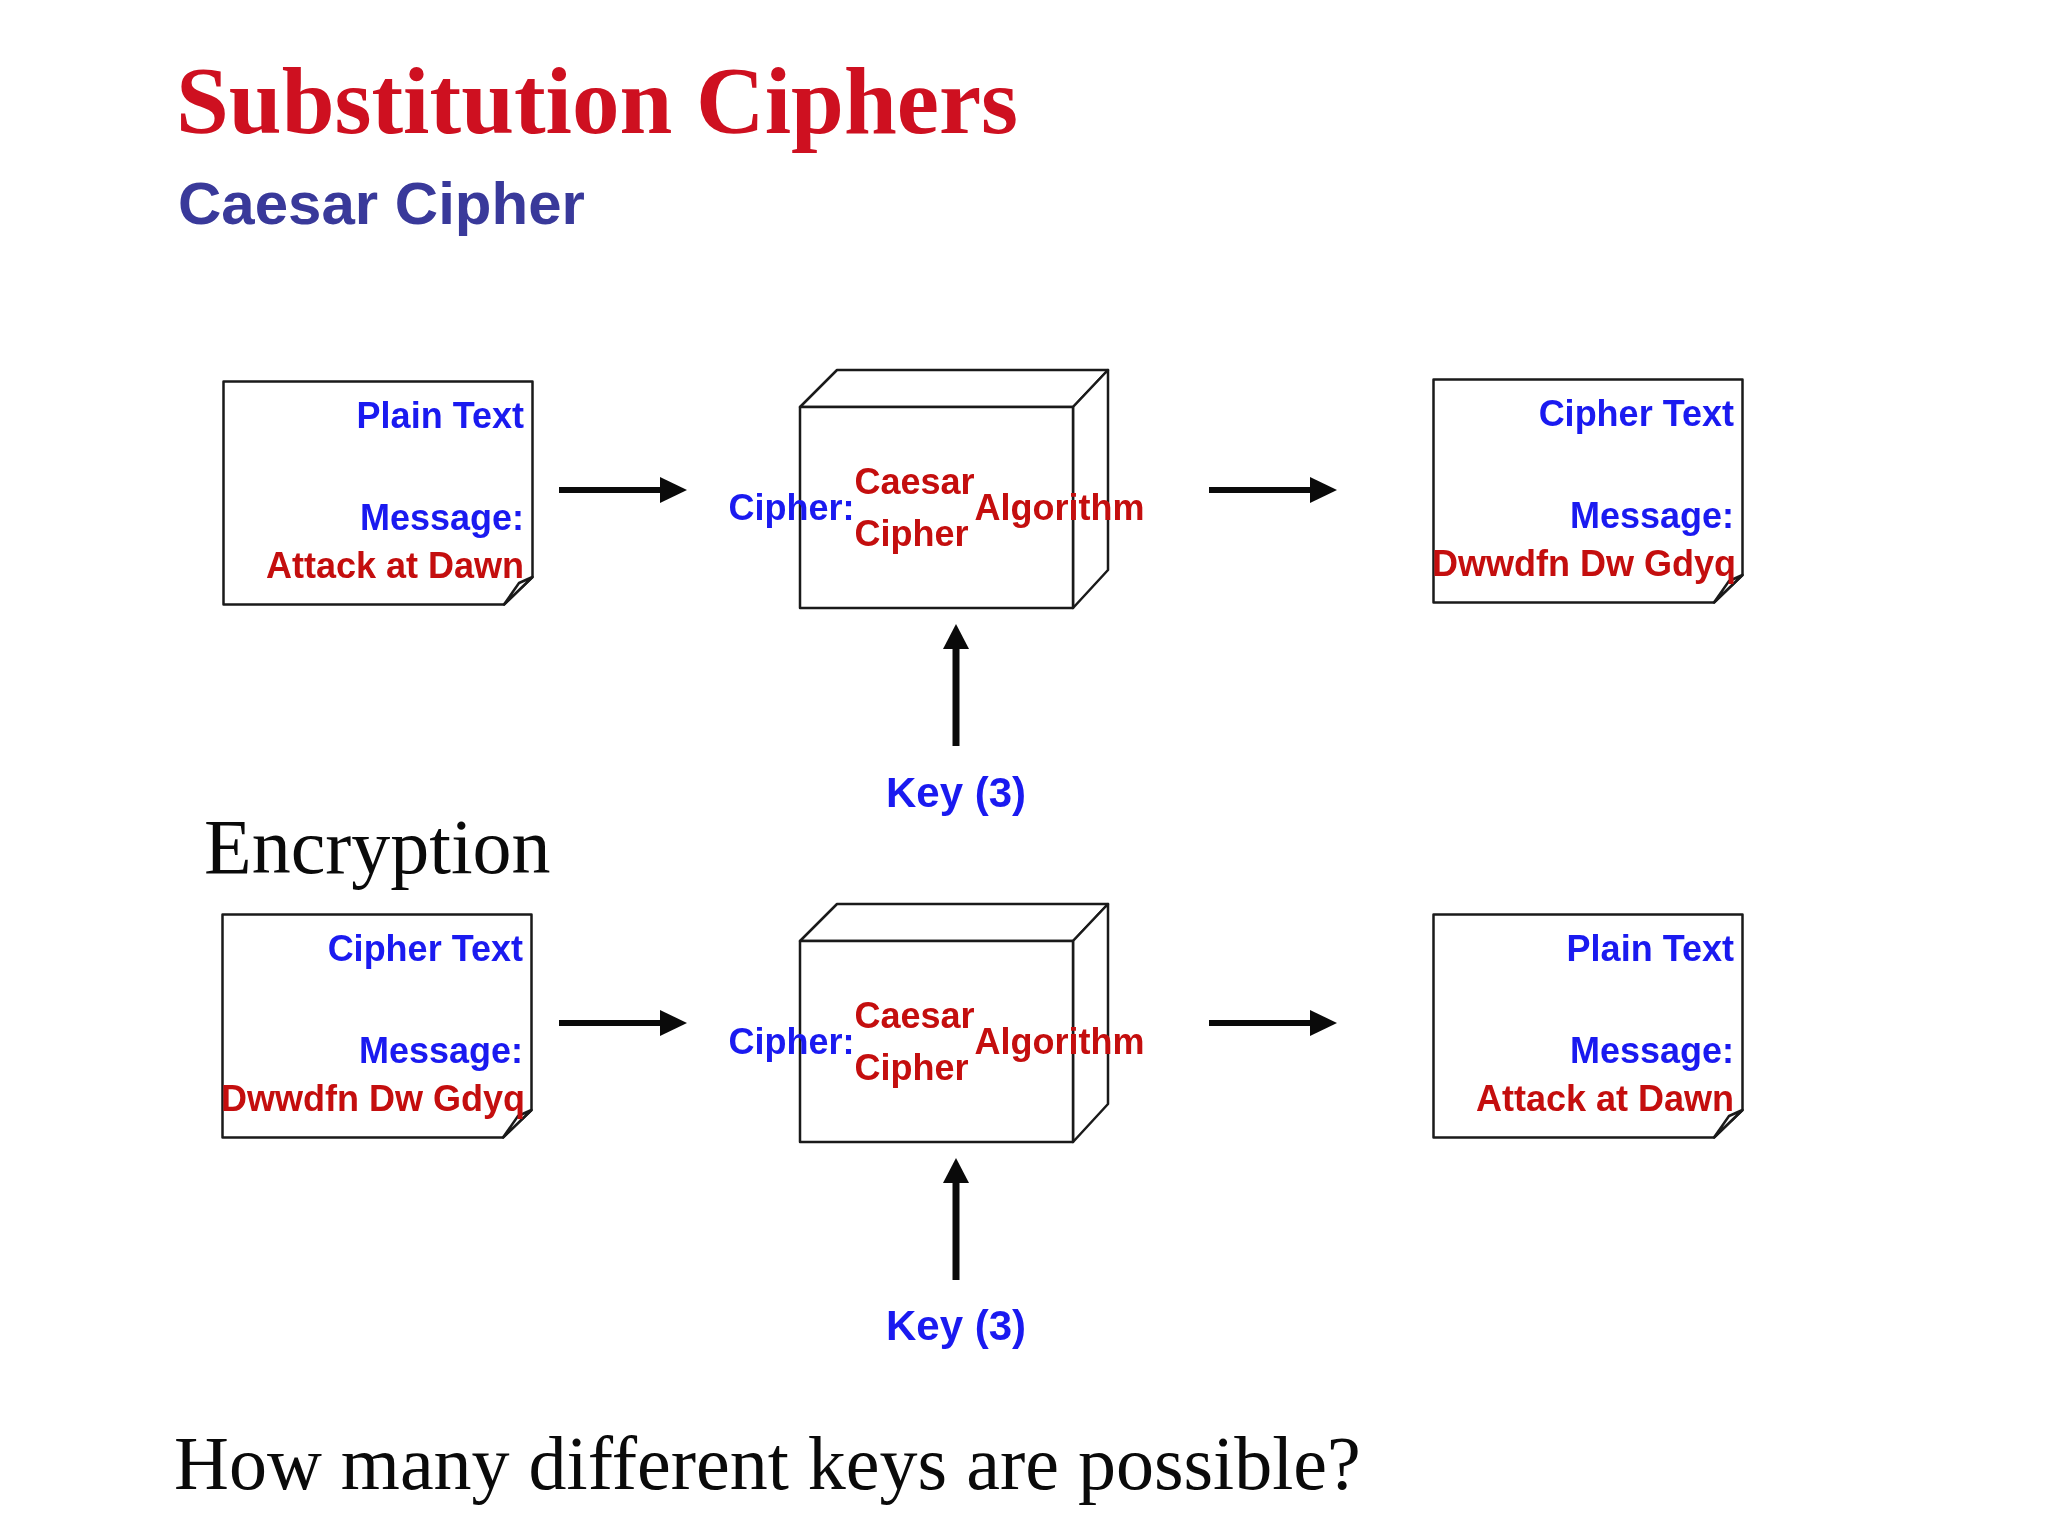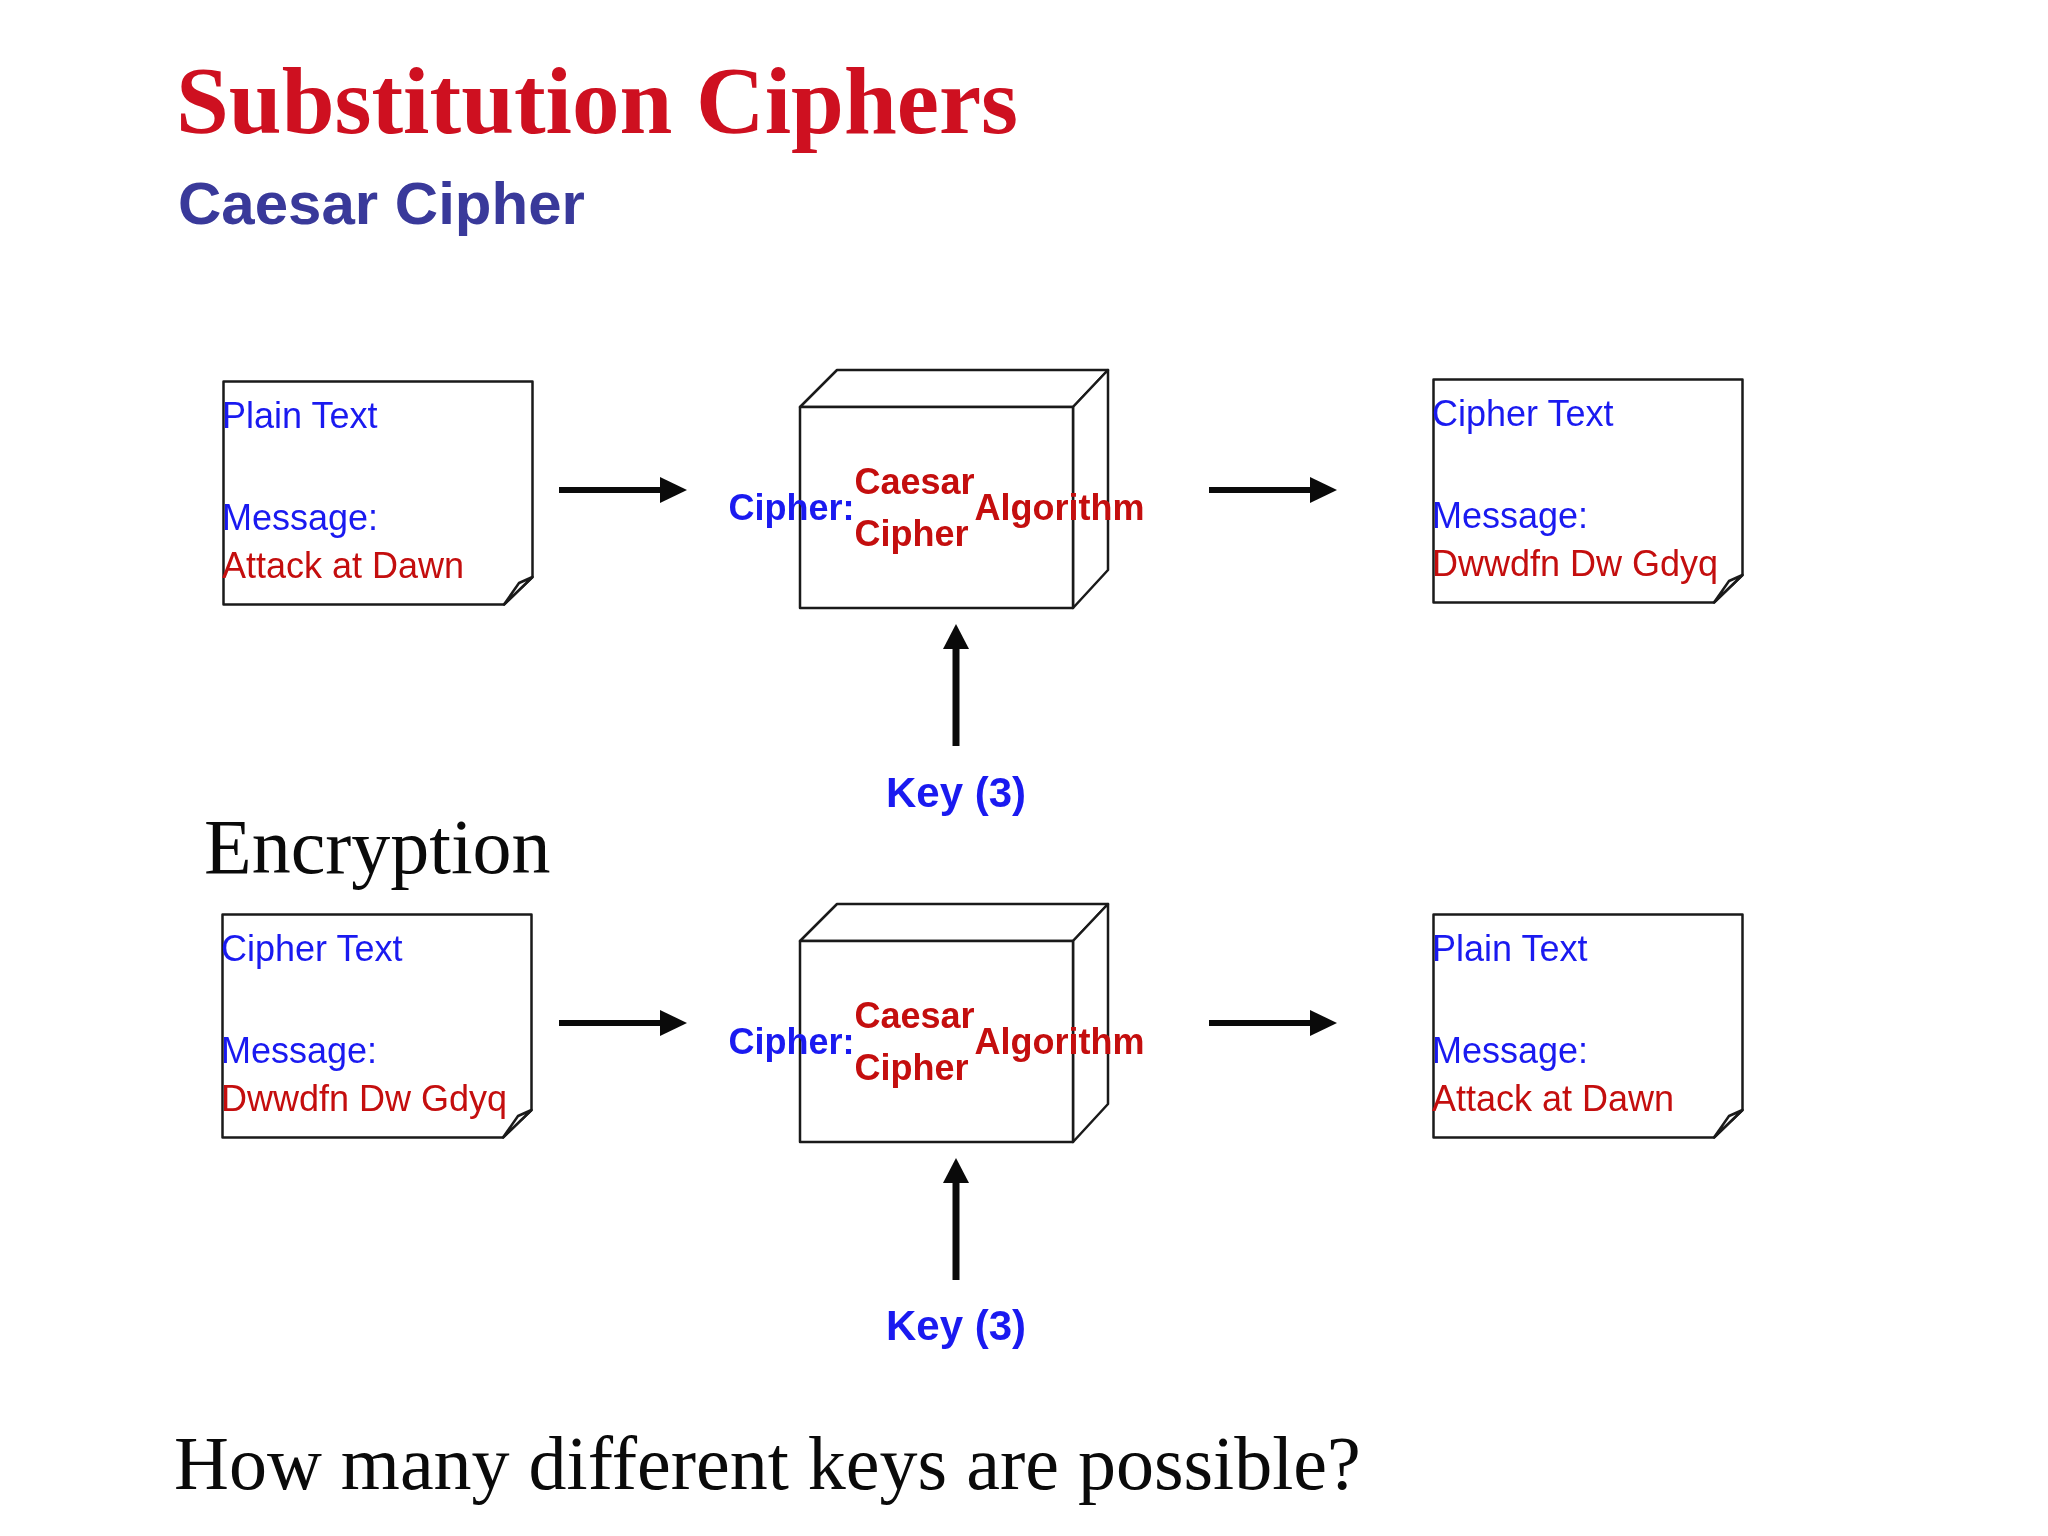--- a/index.html
+++ b/index.html
@@ -38,22 +38,22 @@
     left:174px;top:1422px;
     font-family:"Liberation Serif", serif;
     font-size:76px;line-height:1.1;
     color:var(--heading-black,#0a0a0a);
     white-space:nowrap;
   }
   .doc{width:312px;height:226px;}
   .doc svg{position:absolute;left:0;top:0;}
   .doc-title,.doc-label,.doc-message{
     position:absolute;left:0;right:10px;
-    text-align:left;
-    font-weight:normal;font-size:36px;line-height:1.1;
+    text-align:right;
+    font-weight:bold;font-size:36px;line-height:1.1;
     white-space:nowrap;
   }
   .doc-title{top:16px;color:var(--label-blue,#1a1af0);}
   .doc-label{top:118px;color:var(--label-blue,#1a1af0);}
   .doc-message{top:166px;color:var(--message-red,#c40e0e);}
   .cipher{width:312px;height:242px;}
   .cipher svg{position:absolute;left:0;top:0;}
   .cipher-text{
     position:absolute;left:2px;top:39px;width:273px;height:201px;
     display:flex;flex-direction:row;justify-content:center;align-items:center;

